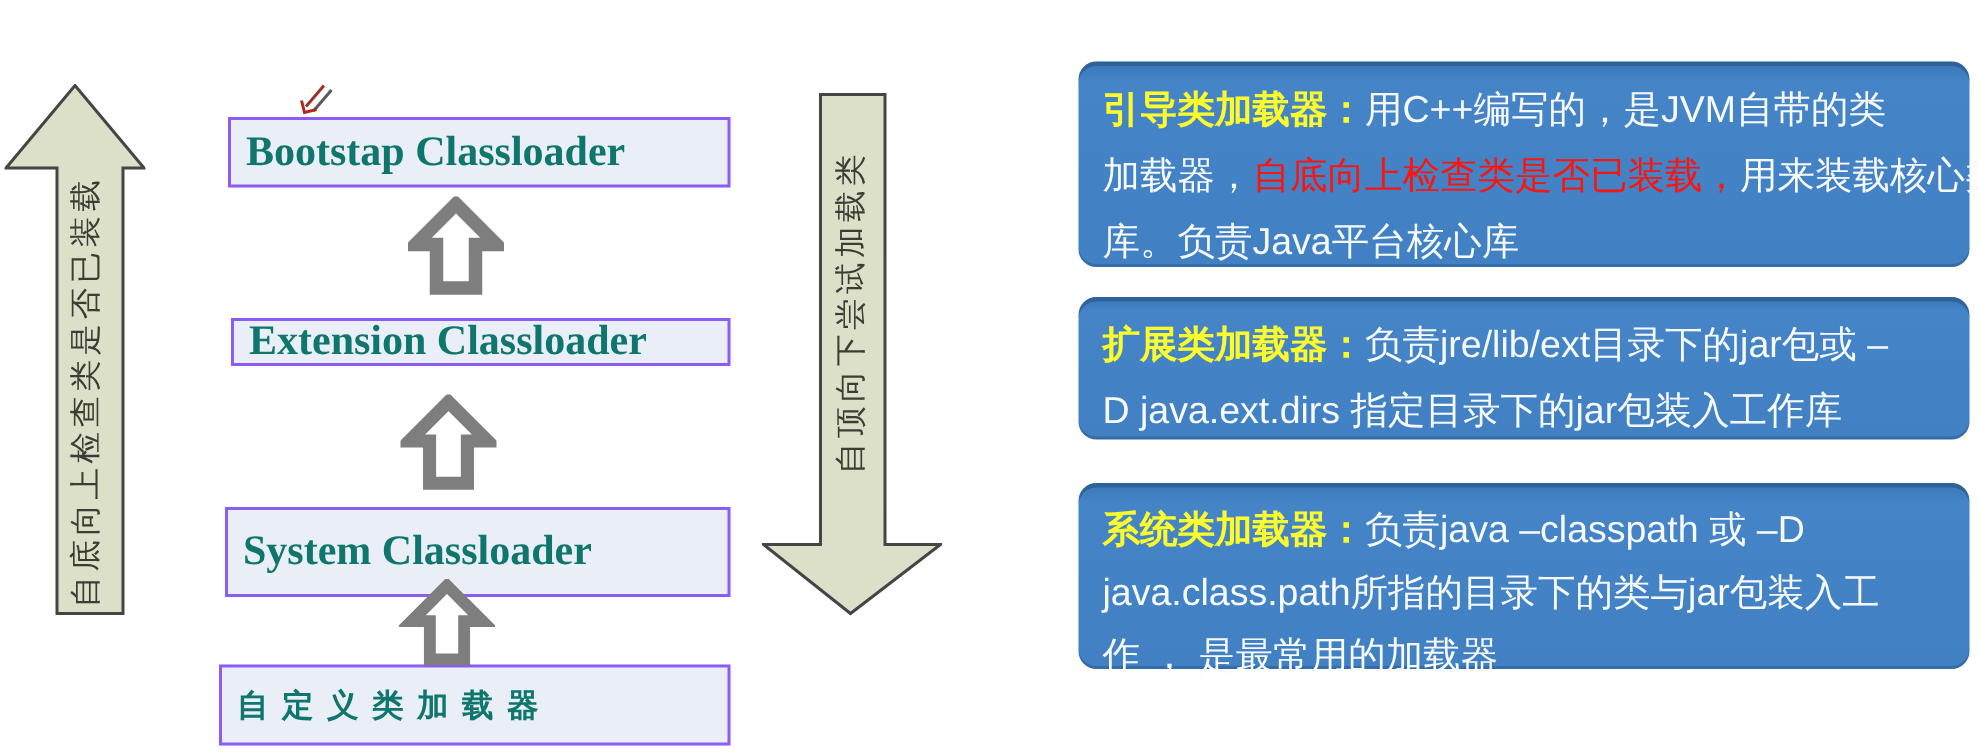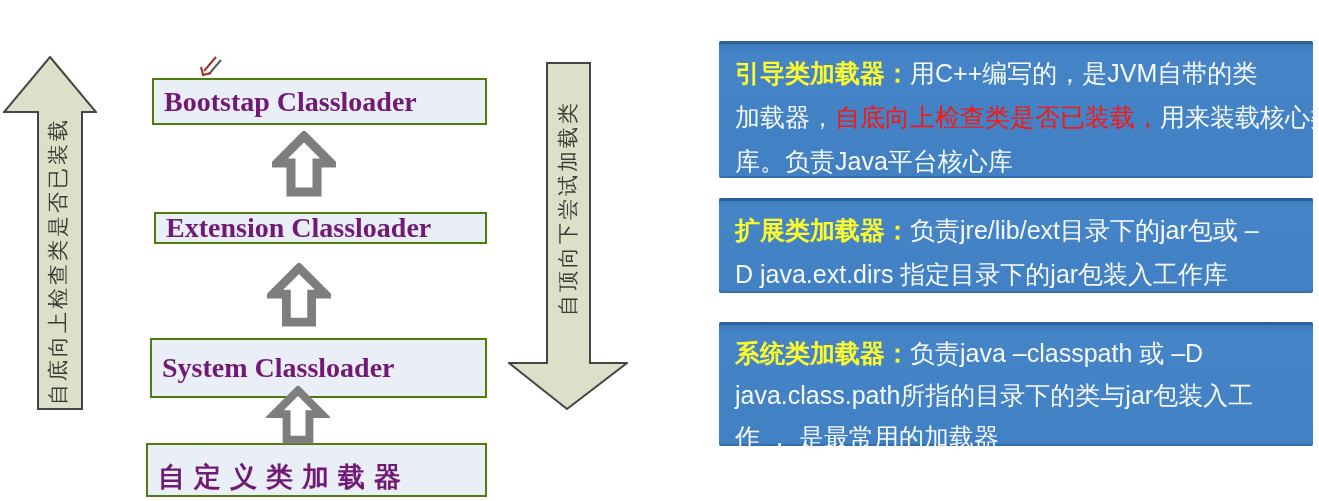--- a/index.html
+++ b/index.html
@@ -9,32 +9,32 @@
   }
   
   .big-arrow{position:absolute;}
   .v-label{
     position:absolute;height:30px;line-height:30px;text-align:center;white-space:nowrap;
     transform:rotate(-90deg);color:#3c3c34;font-size:21px;letter-spacing:3px;
     font-family:"Liberation Sans",sans-serif;
   }
   
   .cl-box{
-    position:absolute;background:#eaeef6;border:2px solid #4d7c0f;box-sizing:border-box;
+    position:absolute;background:#eaeef6;border:2px solid #8b5cf6;box-sizing:border-box;
     display:flex;align-items:center;padding-left:10px;
-    font-family:"Liberation Serif",serif;font-size:28px;font-weight:700;color:#701a75;
+    font-family:"Liberation Serif",serif;font-size:28px;font-weight:700;color:#0f766e;
   }
-  .cl-box.cjk{font-size:27px;letter-spacing:9px;font-family:Liberation Mono, monospace;align-items:flex-end;}
+  .cl-box.cjk{font-size:21px;letter-spacing:9px;font-family:Liberation Mono, monospace;}
   
   .up-arrow{position:absolute;}
   
   .panel{
     position:absolute;left:719px;width:594px;box-sizing:border-box;
     background:linear-gradient(180deg,#3a76b5 0%,#4484c7 10%,#4181c3 100%);
-    border-radius:2px;
+    border-radius:12px;
     box-shadow:inset 0 3px 0 rgba(23,57,97,0.35), inset 0 -2px 0 rgba(23,57,97,0.28);
     padding:10px 16px 0 16px;
     font-size:25px;line-height:44px;color:#ffffff;
   }
   .panel-line{white-space:nowrap;}
   .seg-yellow{color:#fbfb2d;font-weight:700;}
   .seg-red{color:#fb1511;}
   .seg-white{color:#f7fafc;}
   .pen-mark{position:absolute;}
 </style>

